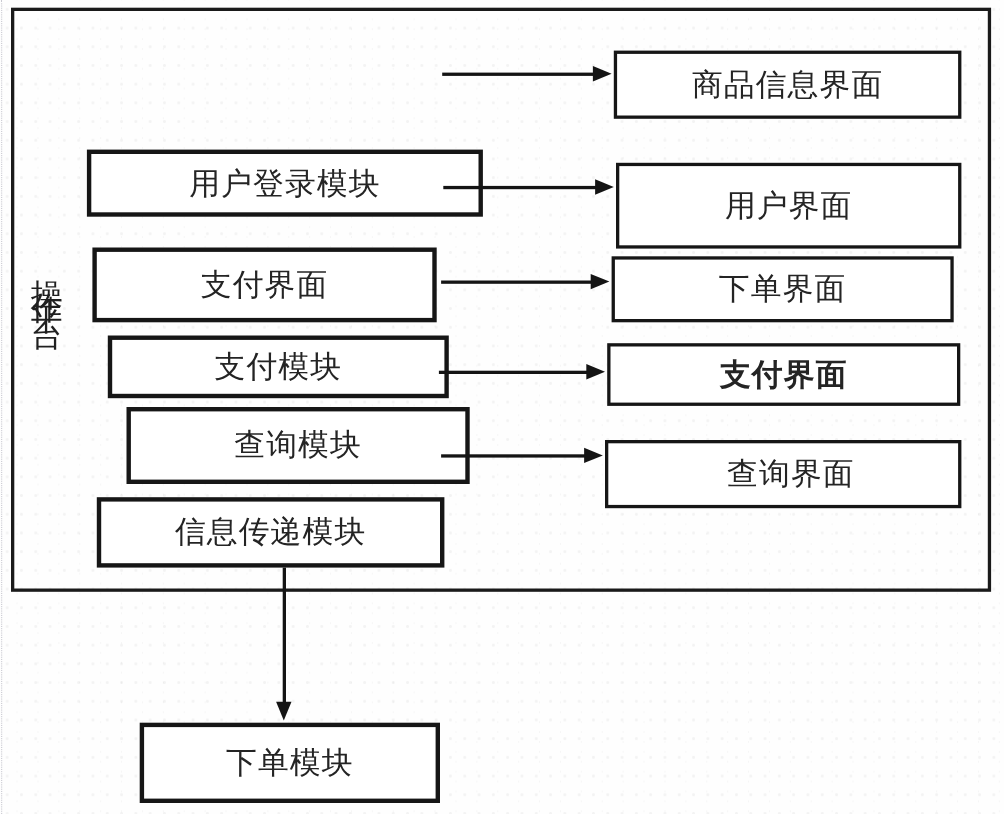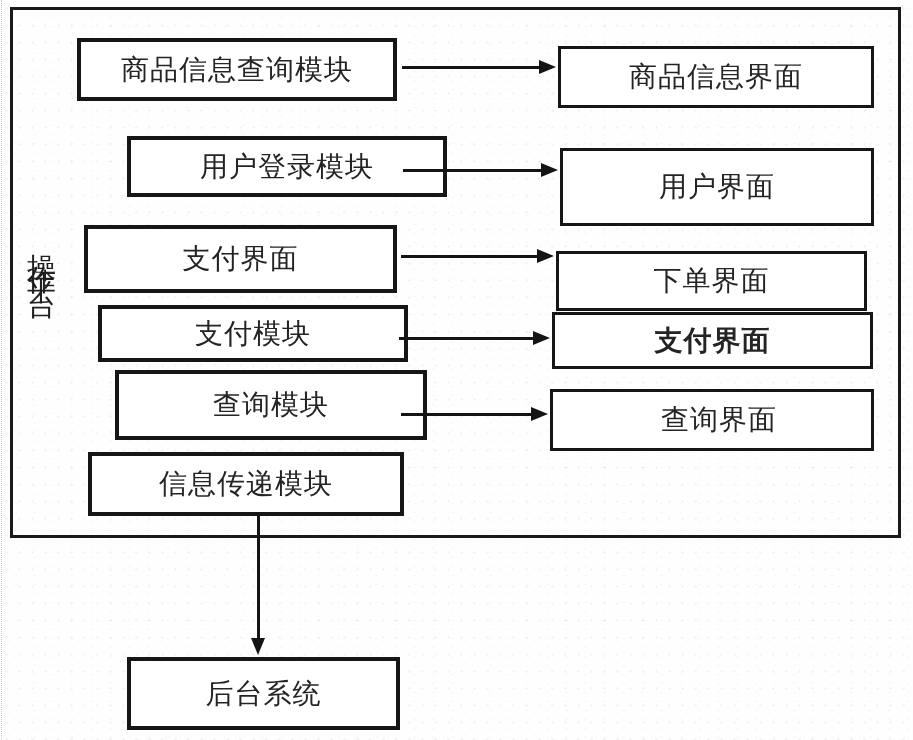--- a/index.html
+++ b/index.html
@@ -60,32 +60,32 @@
     letter-spacing: 1px;
     color: #242424;
     white-space: nowrap;
   }
   .module { border: 4px solid #161616; }
   .iface  { border: 3px solid #161616; }
   .backend{ border: 4px solid #161616; }
 
   
   .m1 { left: 77px;  top: 38px;  width: 320px; height: 63px; }
-  .m2 { left: 79px;  top: 136px; width: 320px; height: 61px; margin-left: 48px; }
+  .m2 { left: 79px;  top: 136px; width: 360px; height: 61px; }
   .m3 { left: 84px;  top: 225px; width: 313px; height: 68px; }
   .m4 { left: 98px;  top: 305px; width: 310px; height: 57px; }
   .m5 { left: 85px;  top: 370px; width: 312px; height: 70px; margin-left: 30px; }
   .m6 { left: 88px;  top: 452px; width: 316px; height: 64px; }
 
   
   .i1 { left: 558px; top: 46px;  width: 316px; height: 62px; }
   .i2 { left: 560px; top: 148px; width: 314px; height: 78px; }
-  .i3 { left: 556px; top: 251px; width: 311px; height: 60px; }
+  .i3 { left: 556px; top: 233px; width: 311px; height: 60px; }
   .i4 { left: 552px; top: 312px; width: 321px; height: 57px; font-weight: bold; }
-  .i5 { left: 550px; top: 389px; width: 324px; height: 62px; padding-left: 14px; }
+  .i5 { left: 550px; top: 400px; width: 324px; height: 62px; padding-left: 14px; }
 
   .b1 { left: 127px; top: 657px; width: 273px; height: 73px; }
 
   
   .arrow-r { position: absolute; height: 14px; }
   .arrow-r .shaft {
     position: absolute; left: 0; right: 14px; top: 50%;
     height: 3px; margin-top: -1.5px; background: #141414;
   }
   .arrow-r .head {
@@ -120,23 +120,20 @@
 <body>
 
 <div class="stage">
 
   <div class="scan-edge" style="left:1px"></div>
 
   <div class="outer-box"></div>
 
   <div class="vlabel">操作平台</div>
 
-  <div class="box module m1">
-    <span>商品信息查询模块</span>
-  </div>
   <div class="box module m2">
     <span>用户登录模块</span>
   </div>
   <div class="box module m3">
     <span>支付界面</span>
   </div>
   <div class="box module m4">
     <span>支付模块</span>
   </div>
   <div class="box module m5">
@@ -156,21 +153,21 @@
     <span>下单界面</span>
   </div>
   <div class="box iface i4">
     <span>支付界面</span>
   </div>
   <div class="box iface i5">
     <span>查询界面</span>
   </div>
 
   <div class="box backend b1">
-    <span>后台系统</span>
+    <span>下单模块</span>
   </div>
 
   <div class="arrow-r a1">
     <div class="shaft"></div>
     <div class="head"></div>
   </div>
   <div class="arrow-r a2">
     <div class="shaft"></div>
     <div class="head"></div>
   </div>

